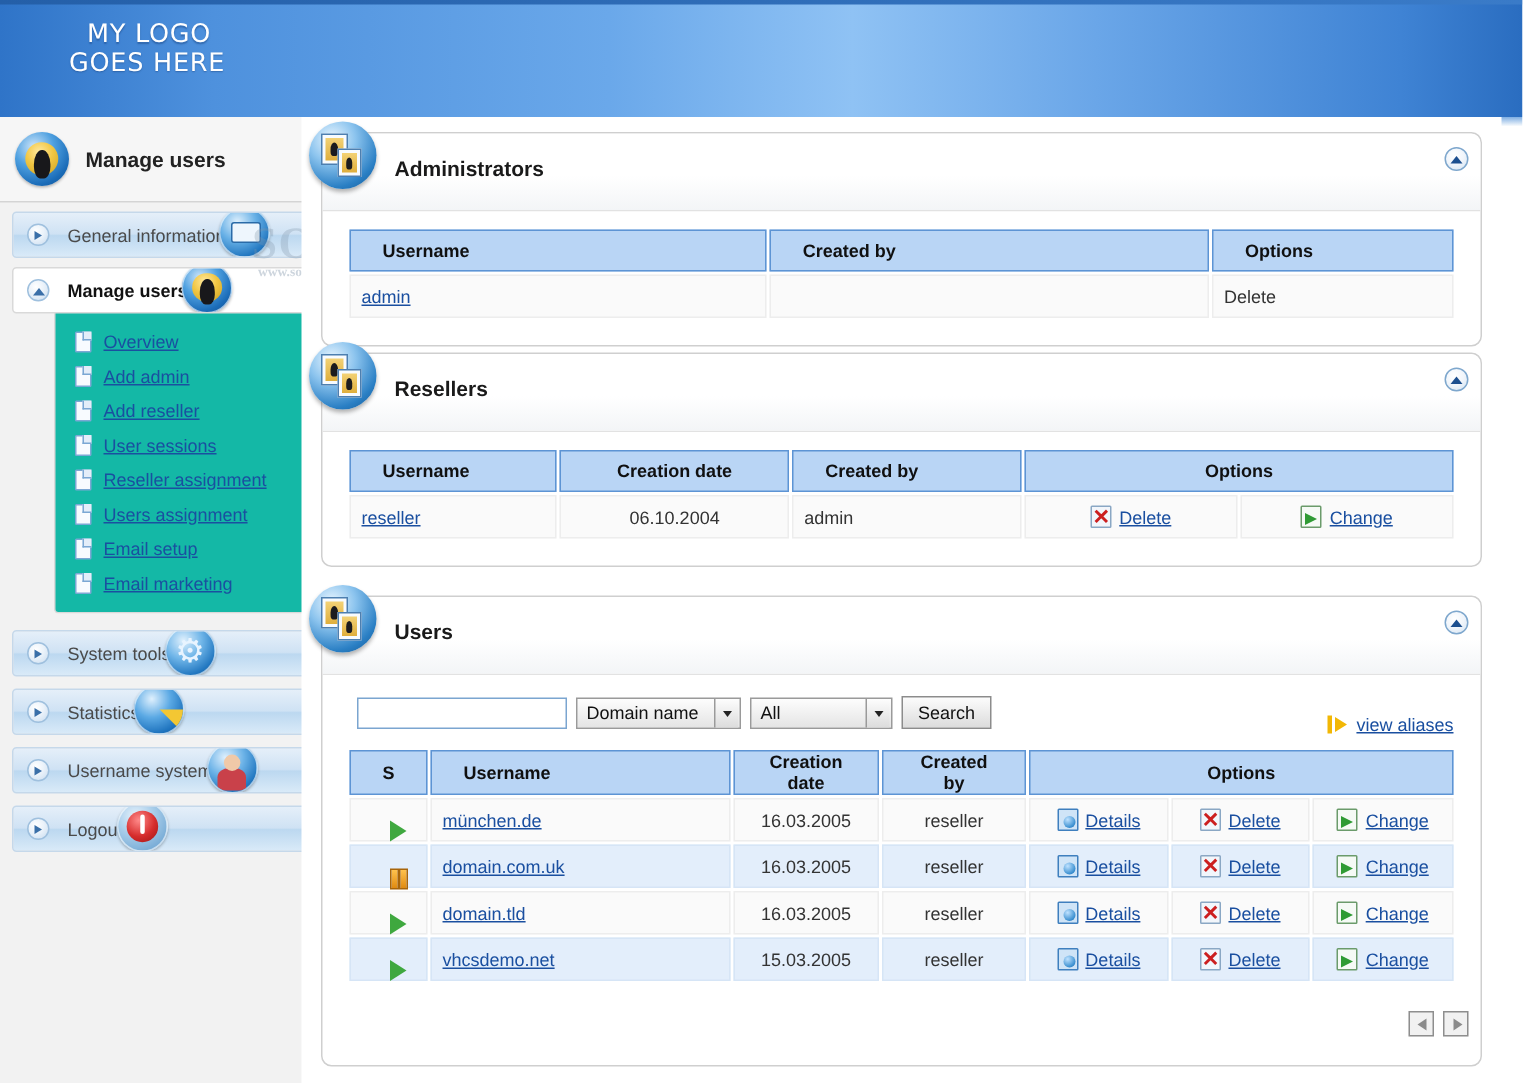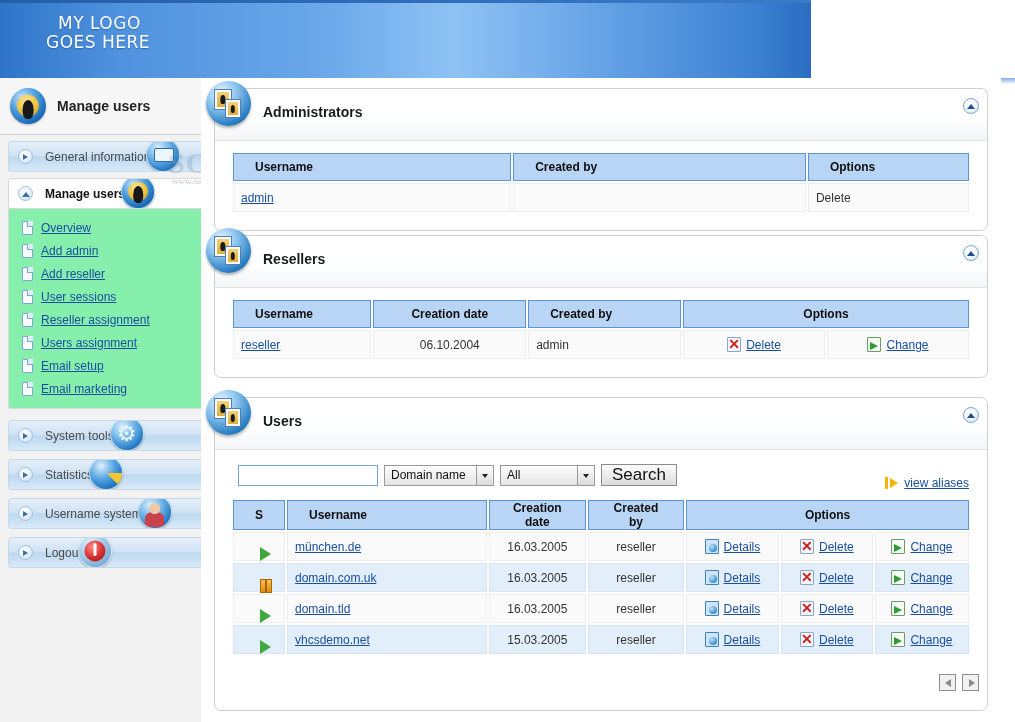--- a/index.html
+++ b/index.html
@@ -8,21 +8,21 @@
     width:1015px; height:722px;
     font-family:"Liberation Sans", sans-serif;
     font-size:12px;
     background:#ffffff;
     overflow:hidden;
     position:relative;
   }
 
   
   #header {
-    position:absolute; left:0; top:0; width:811px; height:78px;
+    position:absolute; left:0; top:0; width:1015px; height:78px;
     background:linear-gradient(to right, #2f74c8 0%, #4e91dd 14%, #6aa8ea 40%, #8fc2f4 56%, #6aa6e8 72%, #3f83d4 92%, #2a6dc0 100%);
     overflow:hidden;
   }
   #header-stripe {
     position:absolute; left:0; top:0; width:100%; height:3px;
     background:linear-gradient(to right,#245fa8,#3a7bc8);
   }
   #logo {
     position:absolute; left:58px; top:14px;
     color:#ffffff;
@@ -97,23 +97,23 @@
     margin-left:12px; font-size:12px; color:#4a4a4a;
   }
   .nav-head.expanded .nav-label { color:#111; font-weight:bold; }
 
   .nav-icon-big {
     position:absolute; right:4px; top:-2px;
     width:34px; height:34px; border-radius:50%;
     border:1px solid rgba(255,255,255,.6);
   }
 
-  .nav-sub { padding:8px 0 8px 0; background:#86efac;
+  .nav-sub { padding:8px 0 8px 0; background:#14b8a6;
              border:1px solid #d9d9d9; border-top:none;
-             border-radius:0 0 3px 3px; margin-top:-1px; }
+             border-radius:0 0 3px 3px; margin-top:-1px;margin-left:28px; }
   .nav-sub-item {
     display:flex; align-items:center; height:23px; padding-left:13px;
   }
   .doc-icon {
     width:11px; height:14px; flex:none;
     background:#f8fbff;
     border:1px solid #7ba7d4;
     border-radius:1px;
     position:relative;
   }
@@ -354,21 +354,21 @@
     border-top:4px solid #222;
   }
   #sel-domain { width:110px; }
   #sel-domain .sel-val { flex:1; }
   #sel-all { width:95px; }
   #sel-all .sel-val { flex:1; }
   .btn {
     height:22px; min-width:60px;
     border:1px solid #8c8c8c;
     background:linear-gradient(to bottom,#fcfcfc,#dcdcdc);
-    font-size:17px; font-family:"Liberation Sans", sans-serif;
+    font-size:12px; font-family:"Liberation Sans", sans-serif;
     color:#111; cursor:pointer; padding:0 10px;
   }
   .view-aliases {
     position:absolute; right:18px; top:78px;
     display:flex; align-items:center; gap:5px;
   }
   .arrow-ico {
     width:14px; height:12px; position:relative; flex:none;
   }
   .arrow-ico::before {

